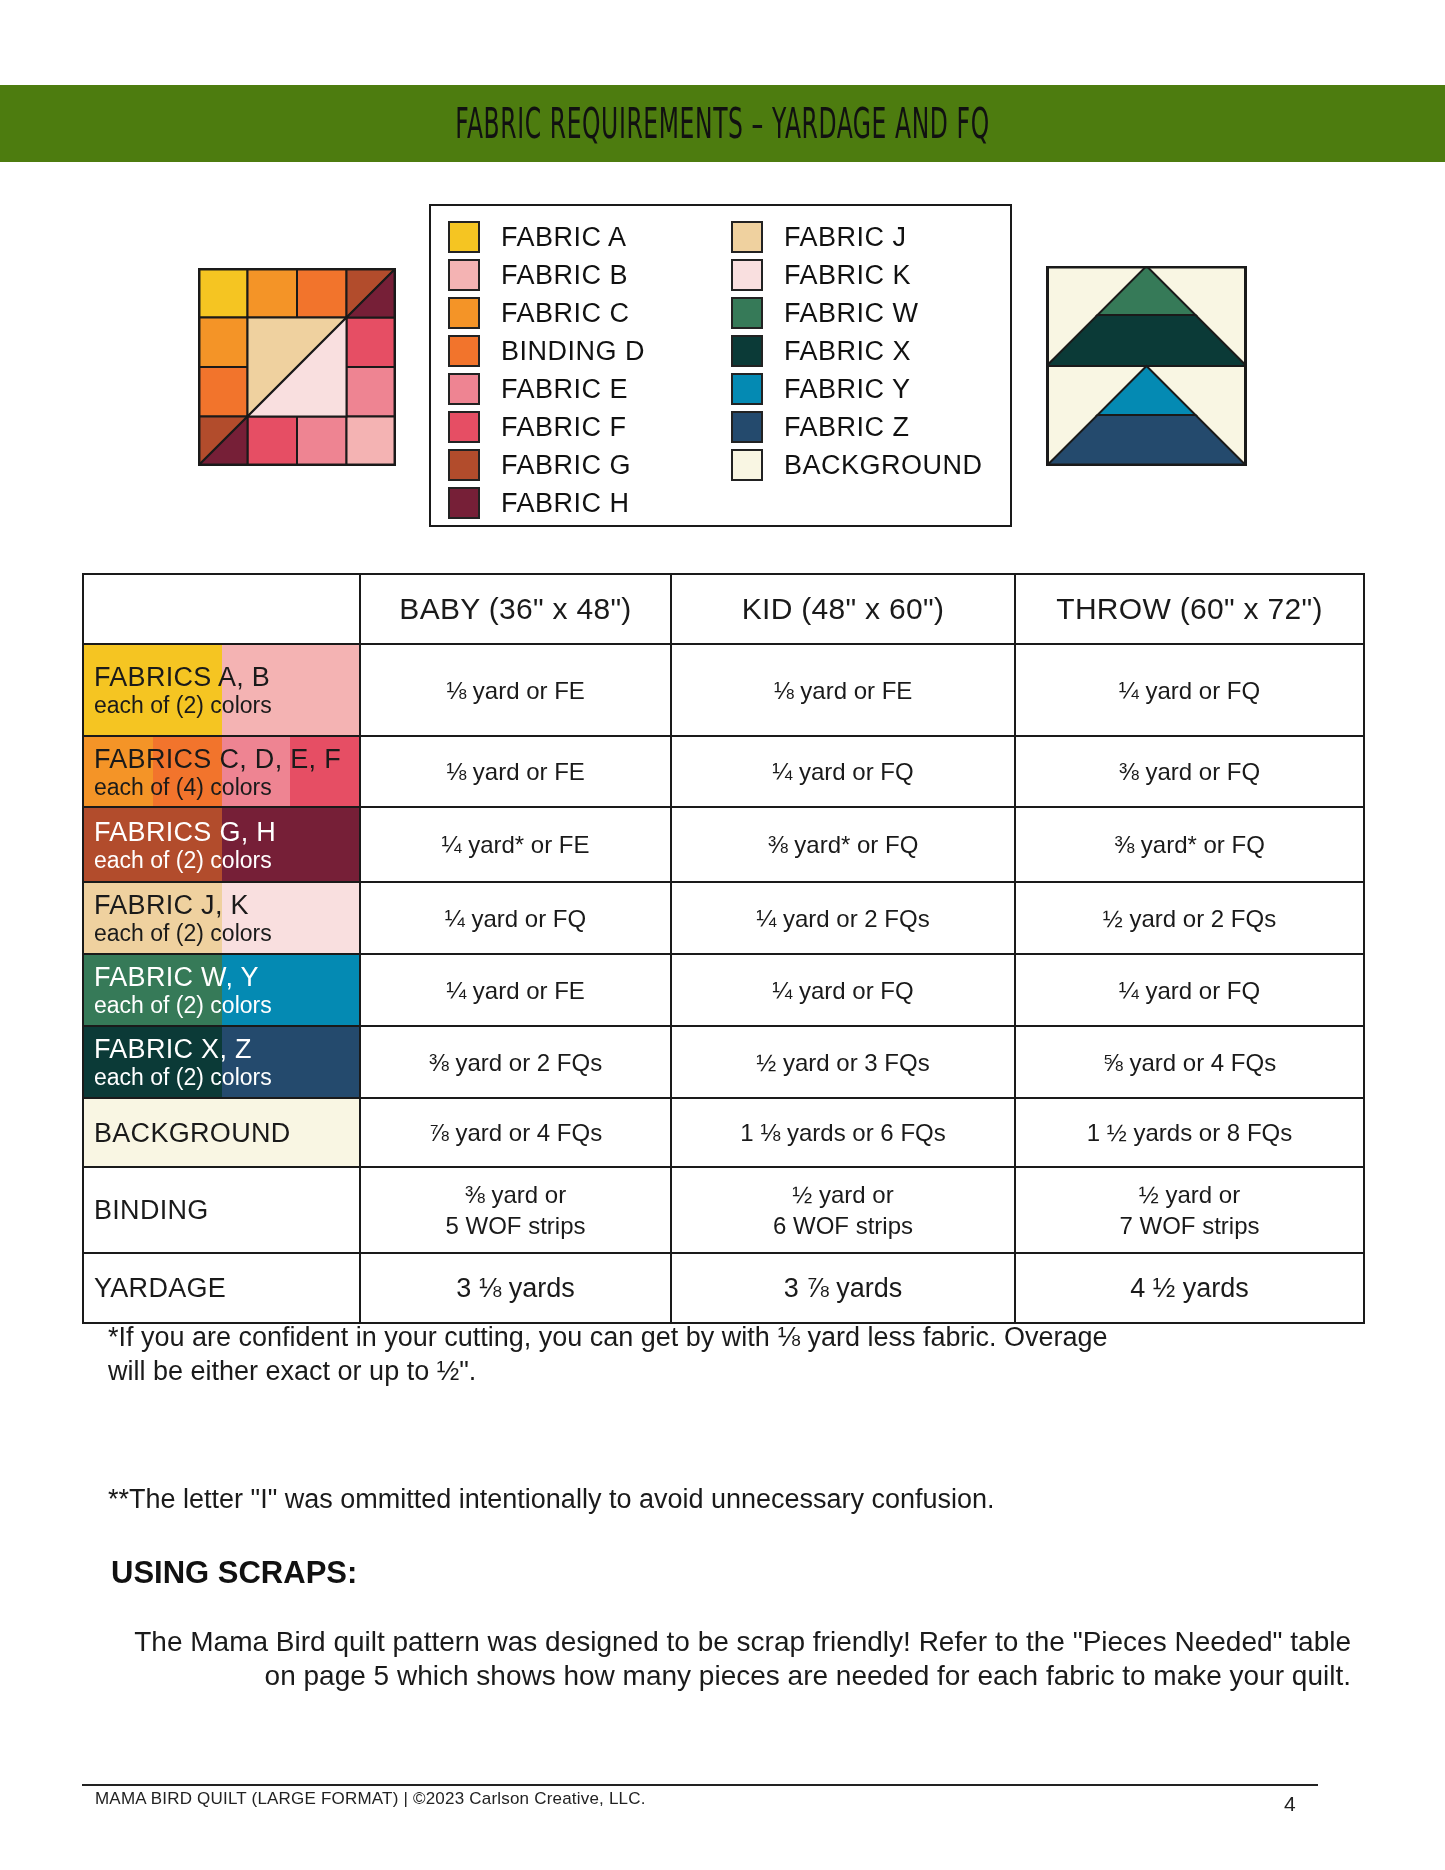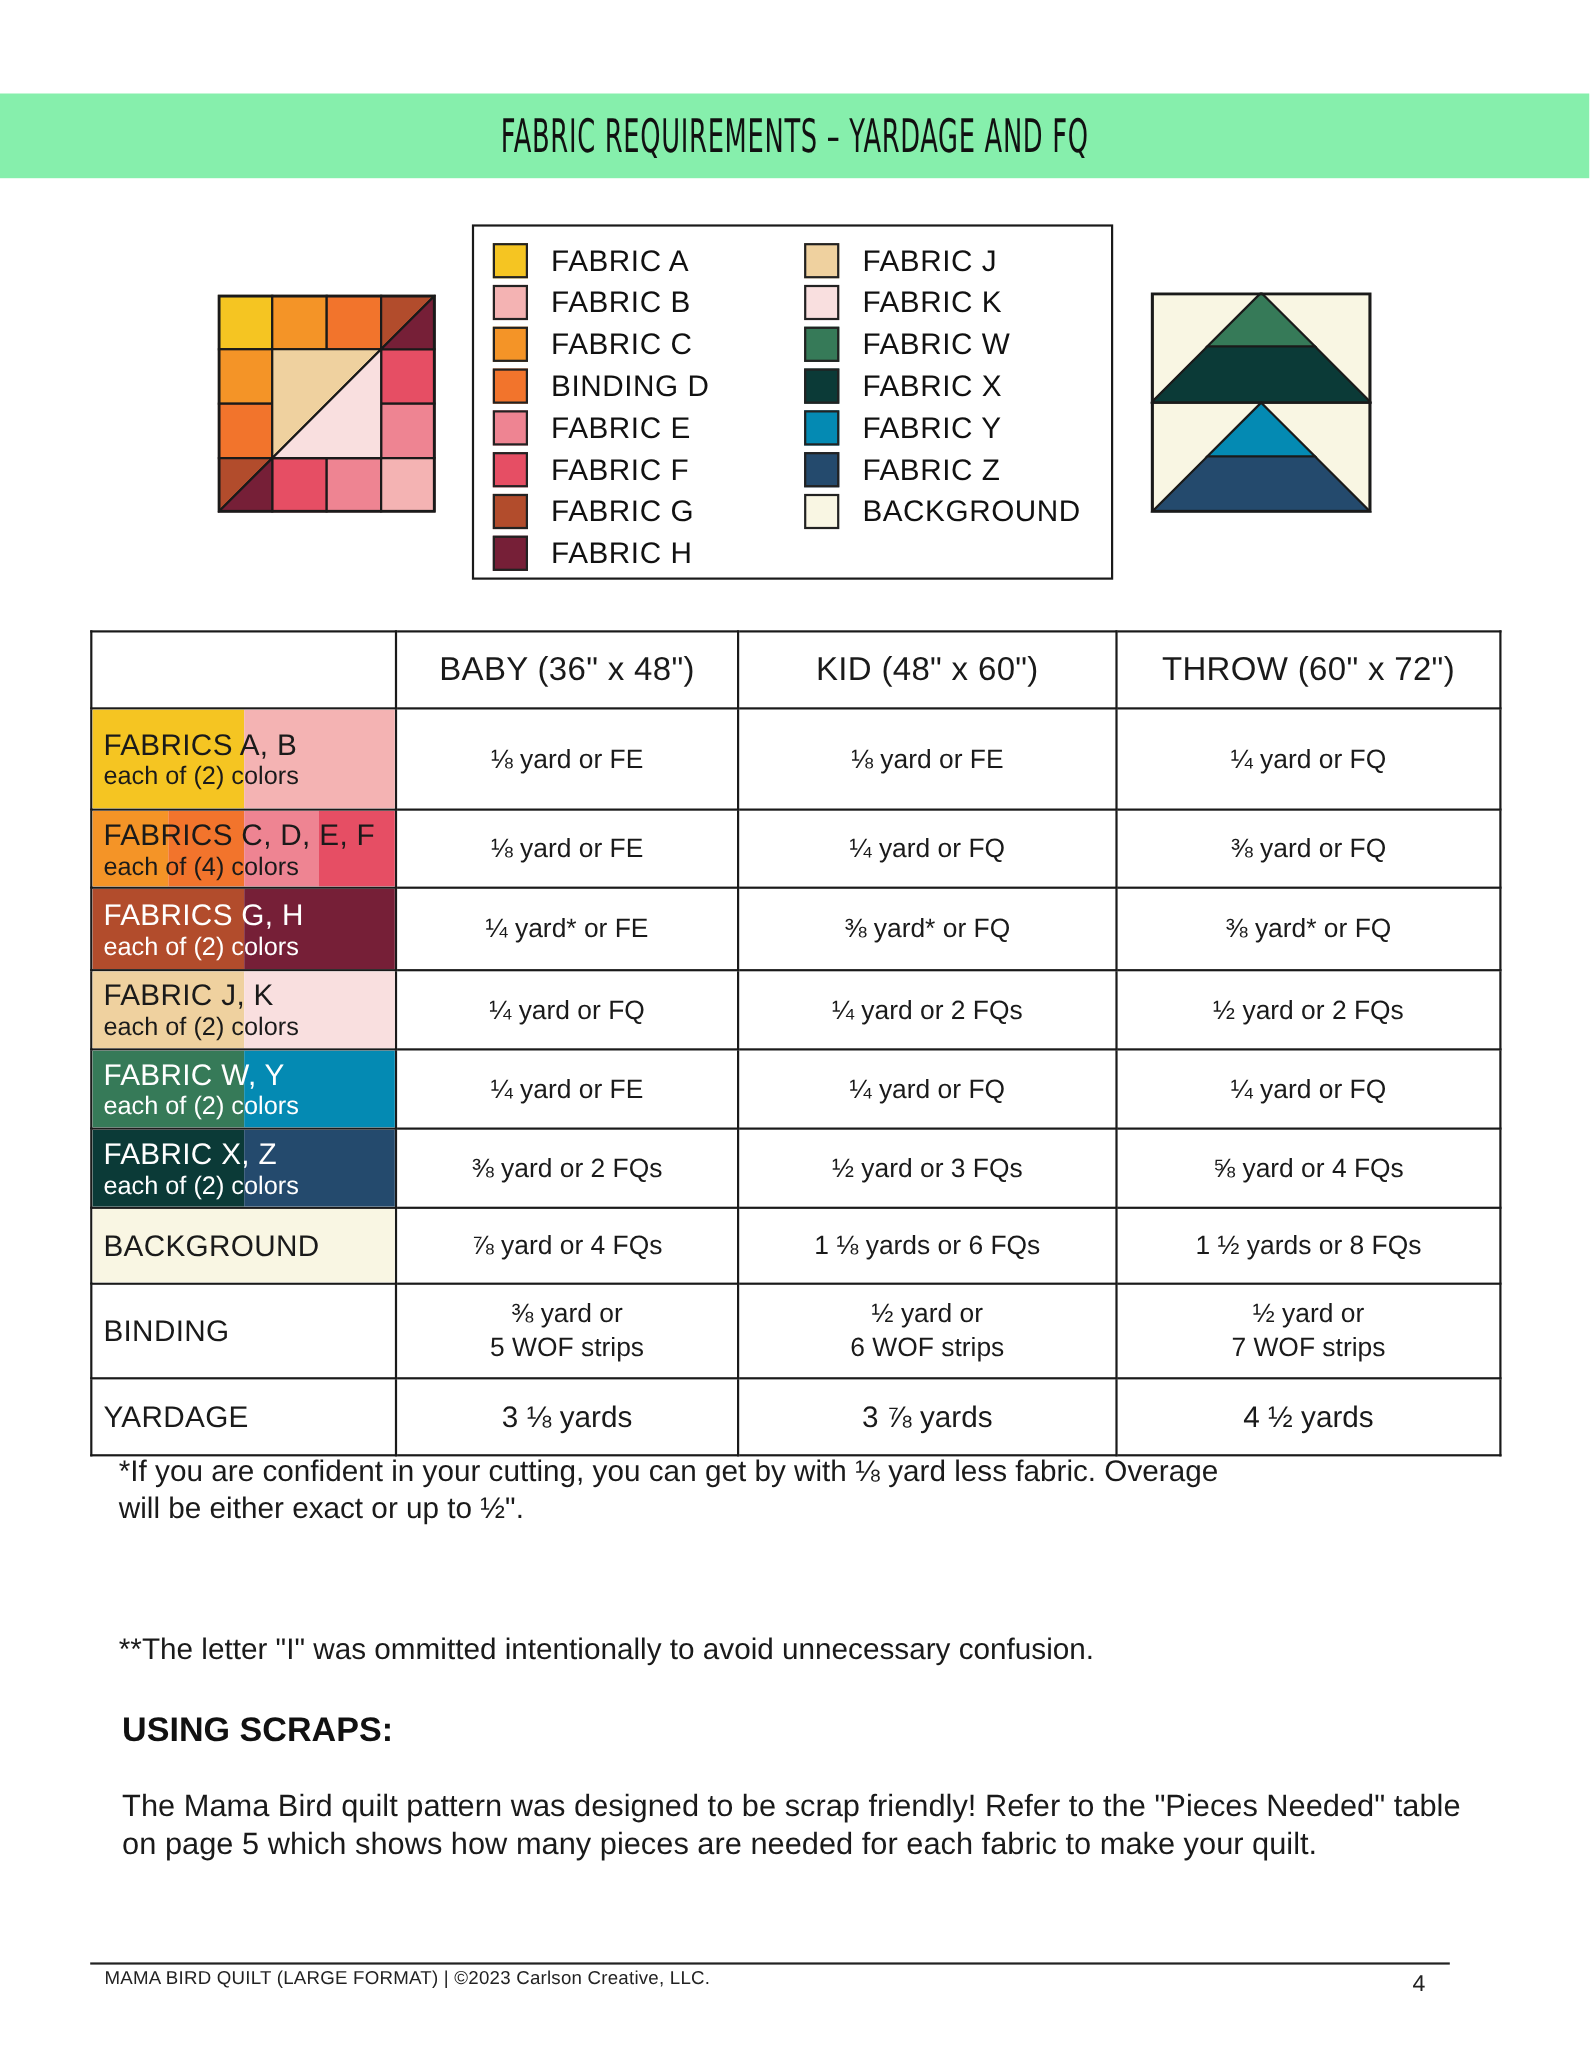--- a/index.html
+++ b/index.html
@@ -36,30 +36,30 @@
   .label-cell { position: relative; text-align: left !important; padding: 0 !important; overflow: hidden; }
   .label-bg { position: absolute; inset: 0; display: flex; }
   .label-bg span { height: 100%; display: block; }
   .label-text { position: relative; padding-left: 10px; }
   .label-main { display: block; font-size: 27px; line-height: 30px; letter-spacing: 0.3px; }
   .label-sub { display: block; font-size: 23px; line-height: 26px; }
   .light { color: #ffffff; }
 
   .note { position: absolute; left: 108px; font-size: 27px; line-height: 34px; color: #1a1a1a; width: 1240px; }
   .scraps-heading { position: absolute; left: 111px; top: 1555px; font-size: 31px; font-weight: bold; color: #111; }
-  .scraps-text { position: absolute; left: 111px; top: 1625px; width: 1240px; font-size: 28px; line-height: 34px; color: #1a1a1a; }
+  .scraps-text { position: absolute; left: 111px; top: 1625px; width: 1240px; font-size: 28px; line-height: 34px; color: #1a1a1a; text-align: right; }
 
   .footer-rule { position: absolute; left: 82px; top: 1784px; width: 1236px; height: 0; border-top: 2px solid #222; }
   .footer-text { position: absolute; left: 95px; top: 1789px; font-size: 17px; color: #222; letter-spacing: 0.2px; }
   .page-num { position: absolute; left: 1284px; top: 1792px; font-size: 21px; color: #222; }
 </style>
 </head>
 <body>
 
-<div class="banner" style="background: #86efac;">
+<div class="banner" style="background: #4d7c0f;">
   <div class="banner-title">FABRIC REQUIREMENTS – YARDAGE AND FQ</div>
 </div>
 
 <svg class="block1" viewBox="0 0 200 200">
   <g id="b1">
       <rect x="0" y="0" width="50" height="50" fill="#f5c522" stroke="#1a1a1a" stroke-width="2"></rect>
       <rect x="50" y="0" width="50" height="50" fill="#f49427" stroke="#1a1a1a" stroke-width="2"></rect>
       <rect x="100" y="0" width="50" height="50" fill="#f2742c" stroke="#1a1a1a" stroke-width="2"></rect>
       <rect x="0" y="50" width="50" height="50" fill="#f49427" stroke="#1a1a1a" stroke-width="2"></rect>
       <rect x="150" y="50" width="50" height="50" fill="#e64e64" stroke="#1a1a1a" stroke-width="2"></rect>

